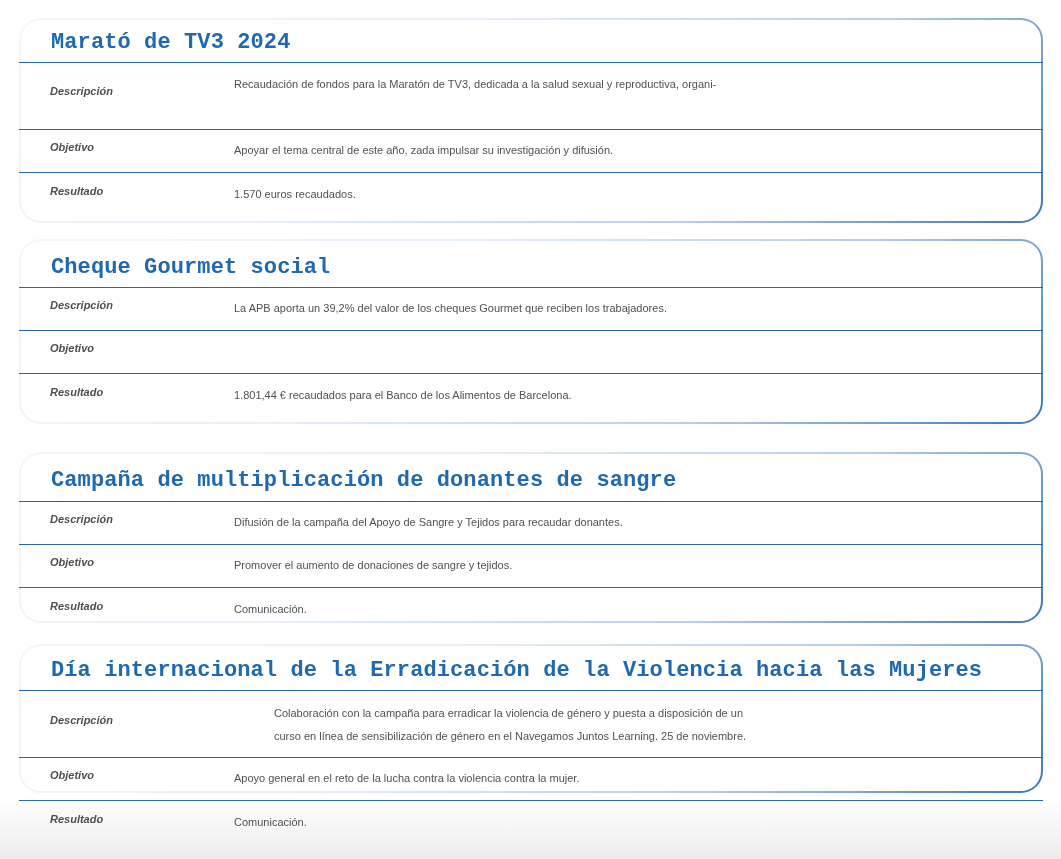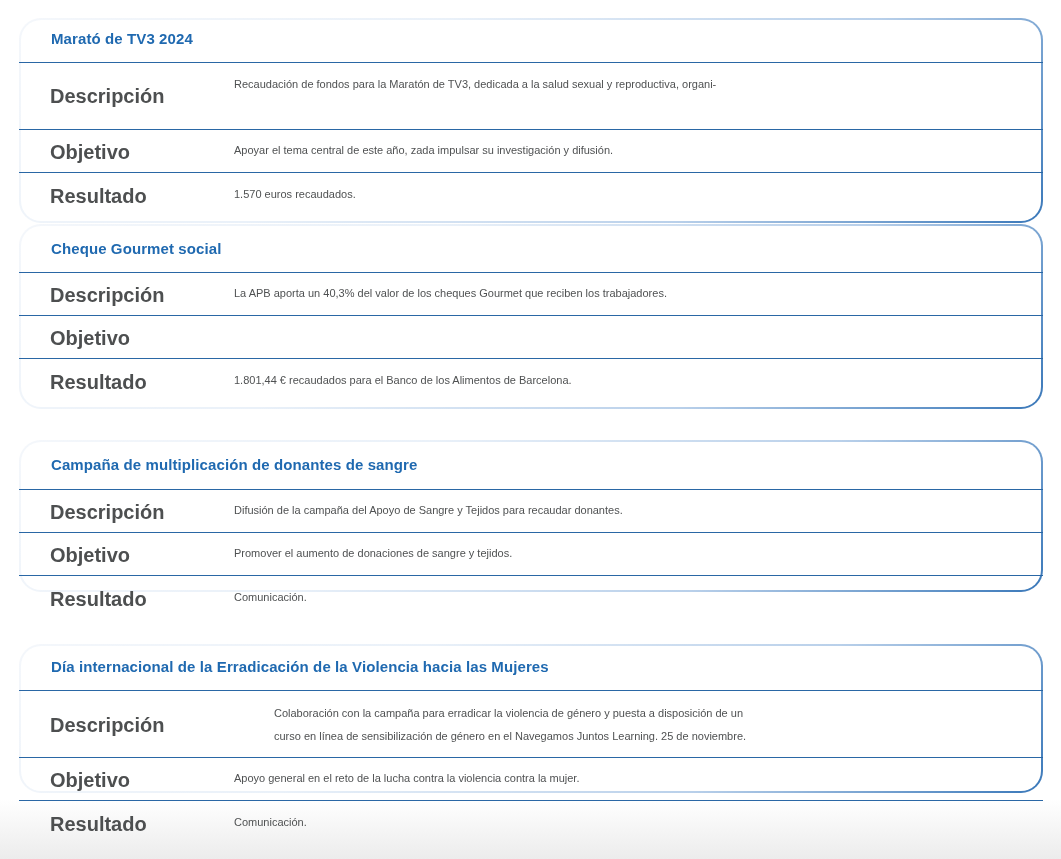--- a/index.html
+++ b/index.html
@@ -20,33 +20,35 @@
       border-radius: 22px;
       border: 2px solid transparent;
       background:
         linear-gradient(#ffffff, #ffffff) padding-box,
         linear-gradient(135deg, #f4f7fb 0%, #eaf1f9 35%, #b9d0ea 70%, #3a78b9 100%) border-box;
       z-index: 1;
     }
     .card-title {
       position: absolute; left: 30px;
       color: #1f69b0;
-      font-weight: bold; font-size: 15px;
+      font-weight: bold; font-size: 22px;
       letter-spacing: 0.1px;
       white-space: nowrap;
+      font-family: Liberation Mono, monospace;
     }
     .row {
       position: absolute; left: -2px; width: 1024px;
       border-top: 1.5px solid #2a67a5;
       box-sizing: border-box;
     }
     .row-label {
       position: absolute; left: 31px;
-      color: #4d4f50; font-weight: bold; font-size: 20px;
+      color: #4d4f50; font-weight: bold; font-size: 11px;
       white-space: nowrap;
+      font-style: italic;
     }
     .row-value {
       position: absolute; left: 215px; right: 24px;
       color: #4f5152; font-size: 11px; line-height: 23px;
     }
   </style>
 </head>
 <body>
 
 <div class="page-bottom-fade"></div>
@@ -66,40 +68,40 @@
     </div>
   </div>
   <div class="row" style="top:152px; height:50px;">
     <div class="row-label" style="top:12px;">Resultado</div>
     <div class="row-value" style="top:10px;">
       <div>1.570 euros recaudados.</div>
     </div>
   </div>
 </section>
 
-<section class="card" style="top:224px; height:185px;">
+<section class="card" style="top:239px; height:185px;">
   <div class="card-title" style="top:14px;">Cheque Gourmet social</div>
   <div class="row" style="top:46px; height:43px;">
     <div class="row-label" style="top:11px;">Descripción</div>
     <div class="row-value" style="top:9px;">
-      <div>La APB aporta un 40,3% del valor de los cheques Gourmet que reciben los trabajadores.</div>
+      <div>La APB aporta un 39,2% del valor de los cheques Gourmet que reciben los trabajadores.</div>
     </div>
   </div>
   <div class="row" style="top:89px; height:43px;">
     <div class="row-label" style="top:11px;">Objetivo</div>
   </div>
   <div class="row" style="top:132px; height:50px;">
     <div class="row-label" style="top:12px;">Resultado</div>
     <div class="row-value" style="top:10px;">
       <div>1.801,44 € recaudados para el Banco de los Alimentos de Barcelona.</div>
     </div>
   </div>
 </section>
 
-<section class="card" style="top:440px; height:152px;">
+<section class="card" style="top:452px; height:171px;">
   <div class="card-title" style="top:14px;">Campaña de multiplicación de donantes de sangre</div>
   <div class="row" style="top:47px; height:43px;">
     <div class="row-label" style="top:11px;">Descripción</div>
     <div class="row-value" style="top:9px;">
       <div>Difusión de la campaña del Apoyo de Sangre y Tejidos para recaudar donantes.</div>
     </div>
   </div>
   <div class="row" style="top:90px; height:43px;">
     <div class="row-label" style="top:11px;">Objetivo</div>
     <div class="row-value" style="top:9px;">

